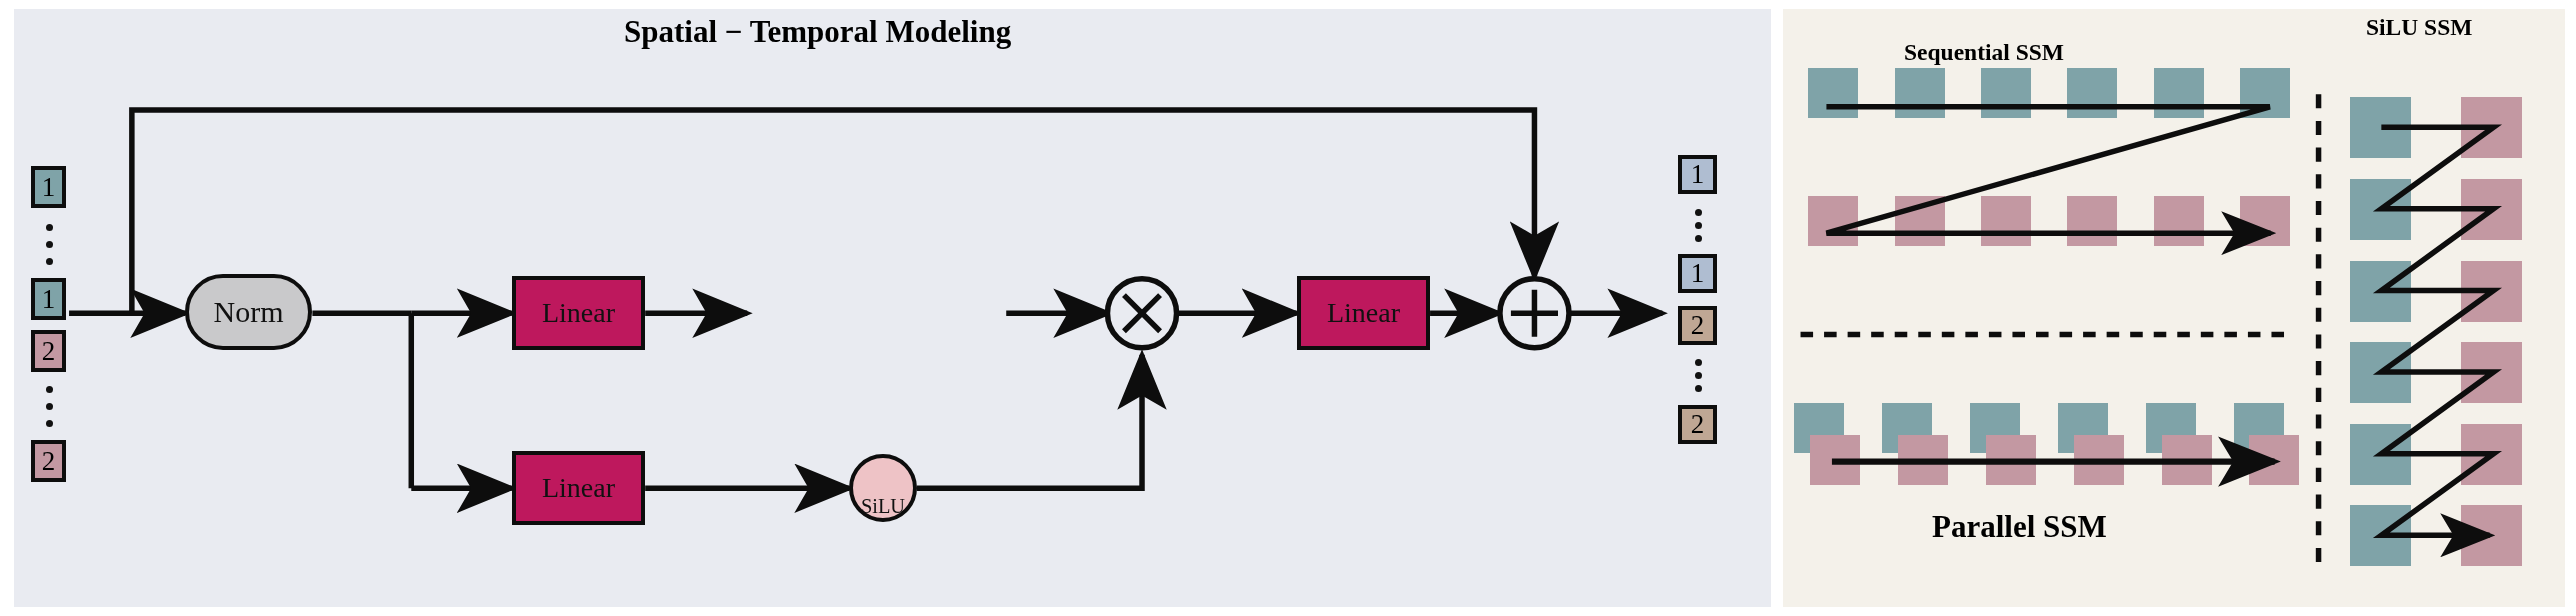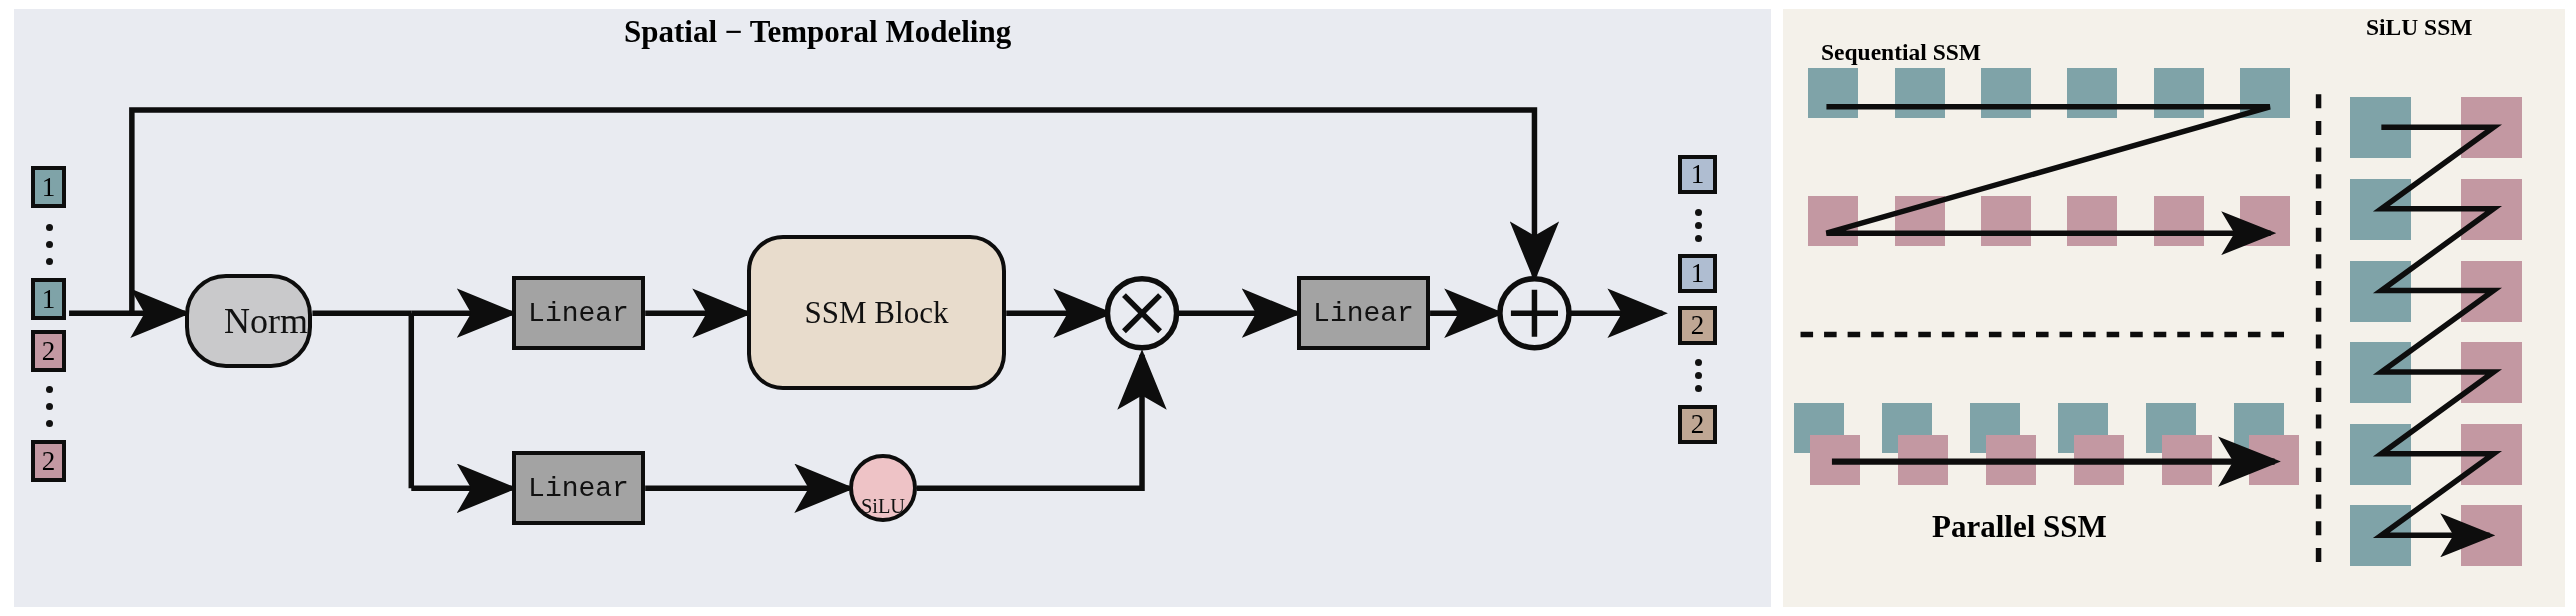--- a/index.html
+++ b/index.html
@@ -14,21 +14,21 @@
   #left-panel{left:14px;top:9.4px;width:1757px;height:598px;background:#e9ebf1;}
   #right-panel{left:1783px;top:9.4px;width:782px;height:598px;background:#f4f1ea;}
 
   svg.layer{position:absolute;left:0;top:0;width:2576px;height:617px;overflow:visible;pointer-events:none;}
 
   .node{position:absolute;display:flex;align-items:center;justify-content:center;
         box-sizing:border-box;color:#111;}
   .blk{border:4.7px solid #0d0d0d;}
 
   .norm-node{border-radius:41px;background:#c9c9cb;}
-  .linear-node{background:#a3a3a3;font-family:Liberation Mono, monospace;}
+  .linear-node{background:#be185d;}
   .ssm-node{border-radius:36px;background:#e8dccc;}
   .silu-node{border-radius:50%;background:#eec3c6;align-items:flex-end;}
 
   .title{position:absolute;font-weight:bold;color:#000;white-space:nowrap;
          font-family:"Liberation Serif","DejaVu Serif",serif;}
 
   .tok{position:absolute;border:4.7px solid #0d0d0d;box-sizing:border-box;
        display:flex;align-items:center;justify-content:center;
        font-size:27px;line-height:1;}
   .vdots{position:absolute;display:flex;flex-direction:column;align-items:center;
@@ -40,21 +40,21 @@
 </head>
 <body>
 
 <div id="stage">
 
   <div class="panel" id="left-panel"></div>
   <div class="panel" id="right-panel"></div>
 
   <div class="title" id="main-title" style="left:624px;top:14px;font-size:31px;">Spatial − Temporal Modeling</div>
 
-  <div class="title" style="left:1821px;top:39px;font-size:23.5px;">Sequential SSM</div>
+  <div class="title" style="left:1904px;top:39px;font-size:23.5px;">Sequential SSM</div>
 
   <div class="title" style="left:1932px;top:509px;font-size:31px;">Parallel SSM</div>
 
   <div class="title" style="left:2366px;top:14px;font-size:23.5px;">SiLU SSM</div>
 
   <div class="tok" style="left:31px;top:166px;width:35px;height:42px;background:#7fa3a8;">
     <span>1</span>
   </div>
   <div class="vdots" style="left:46px;top:224px;width:7px;height:41px;">
     <i></i>
@@ -142,31 +142,28 @@
       <circle cx="1455" cy="399" r="44" fill="#e9ebf1" stroke="#0d0d0d" stroke-width="7"></circle>
       <path d="M1432 376 L1478 422 M1478 376 L1432 422" stroke="#0d0d0d" stroke-width="7" fill="none"></path>
     </g>
 
     <g>
       <circle cx="1955" cy="399" r="44" fill="#e9ebf1" stroke="#0d0d0d" stroke-width="7"></circle>
       <path d="M1955 369 L1955 429 M1925 399 L1985 399" stroke="#0d0d0d" stroke-width="7" fill="none"></path>
     </g>
   </svg>
 
-  <div class="node blk norm-node" style="left:185px;top:274px;width:127px;height:94px;font-size:36px;justify-content:flex-end;">
+  <div class="node blk norm-node" style="left:185px;top:274px;width:127px;height:76px;font-size:30px;">
     <span>Norm</span>
   </div>
 
   <div class="node blk linear-node" style="left:512px;top:276px;width:133px;height:74px;font-size:28px;">
     <span>Linear</span>
   </div>
 
-  <div class="node blk ssm-node" style="left:747px;top:235px;width:259px;height:155px;font-size:31px;">
-    <span>SSM Block</span>
-  </div>
 
   <div class="node blk linear-node" style="left:512px;top:451px;width:133px;height:74px;font-size:28px;">
     <span>Linear</span>
   </div>
 
   <div class="node blk silu-node" style="left:849px;top:454px;width:68px;height:68px;font-size:20.4px;">
     <span>SiLU</span>
   </div>
 
   <div class="node blk linear-node" style="left:1297px;top:276px;width:133px;height:74px;font-size:28px;">

